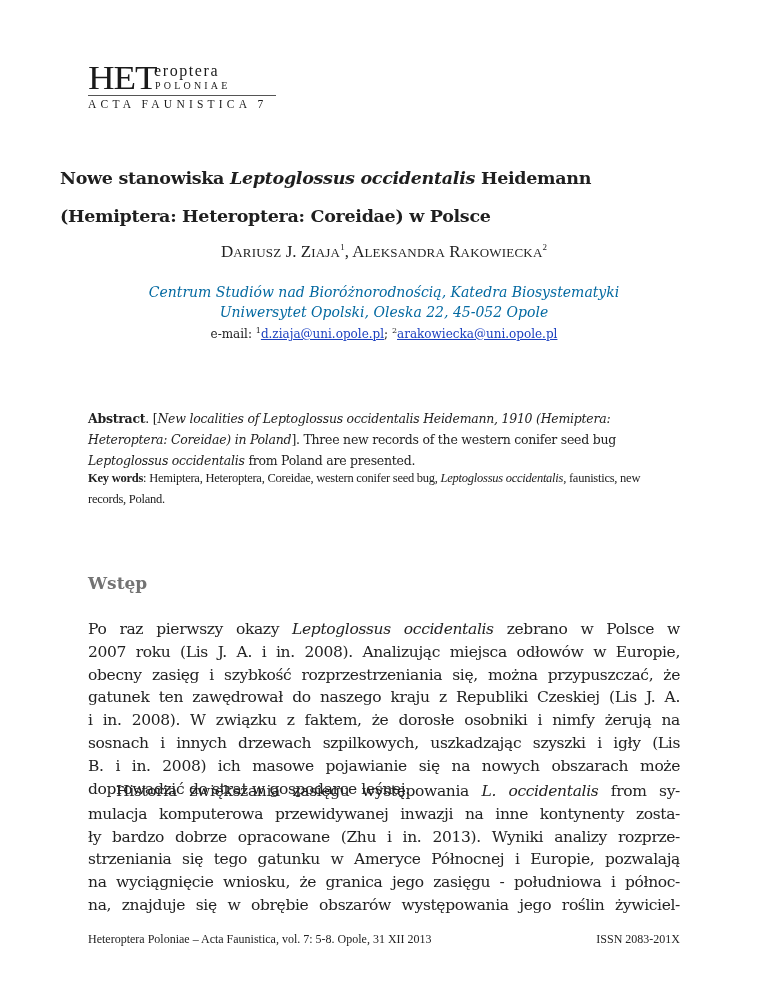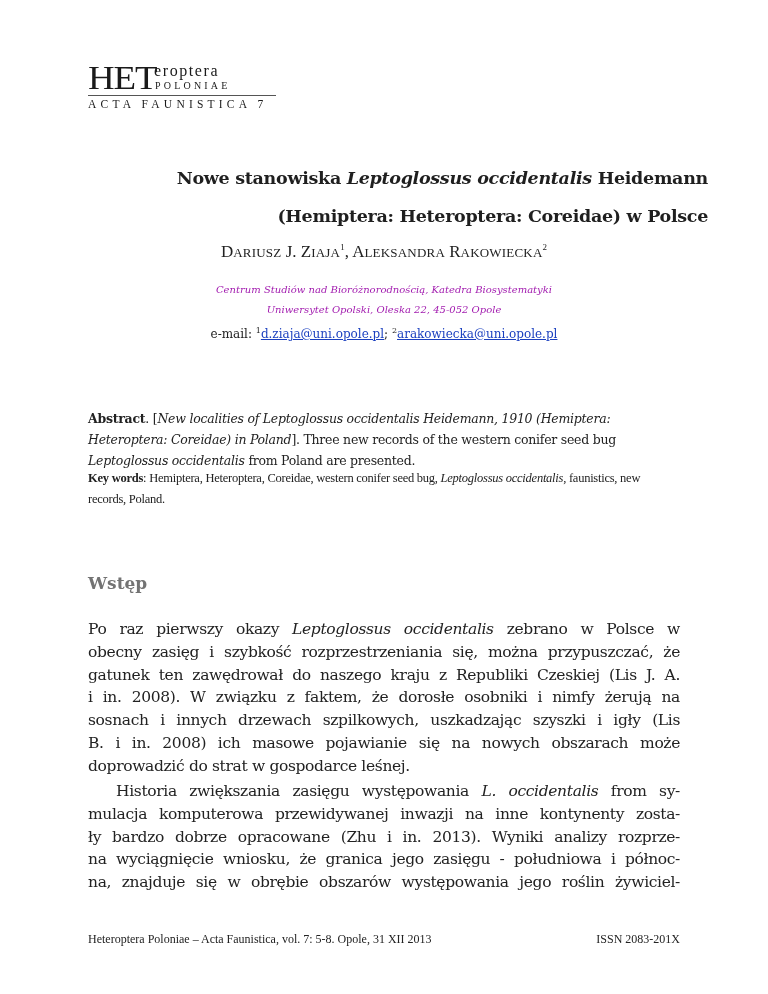--- a/index.html
+++ b/index.html
@@ -78,21 +78,21 @@
       letter-spacing: 4.2px;
       color: #1a1a1a;
       white-space: nowrap;
     }
 
     
     .title {
       position: absolute;
       left: 60px;
       width: 648px;
-      text-align: right;
+      text-align: left;
       font-family: "DejaVu Serif", serif;
       font-weight: bold;
       font-size: 17.5px;
       letter-spacing: -0.3px;
       color: #1f1f1f;
       white-space: nowrap;
     }
     .title-1 { top: 168px; }
     .title-2 { top: 206px; }
     .title i { font-style: italic; }
@@ -111,22 +111,22 @@
     .smallcaps { font-size: 13px; letter-spacing: 0.2px; }
     .authors sup { font-size: 9px; }
 
     .affil {
       position: absolute;
       left: 60px;
       width: 648px;
       text-align: center;
       font-family: "DejaVu Serif", serif;
       font-style: italic;
-      font-size: 10px;
-      color: #a21caf;
+      font-size: 14px;
+      color: #0369a1;
       white-space: nowrap;
     }
     .affil-1 { top: 284px; }
     .affil-2 { top: 304px; }
     .email {
       position: absolute;
       top: 326px;
       left: 60px;
       width: 648px;
       text-align: center;
@@ -219,32 +219,34 @@
   <div class="email"><span>e-mail: </span><sup>1</sup><a>d.ziaja@uni.opole.pl</a><span>; </span><sup>2</sup><a>arakowiecka@uni.opole.pl</a></div>
 
   <div class="para abstract"><b>Abstract</b><span>. [</span><i>New localities of Leptoglossus occidentalis Heidemann, 1910 (Hemiptera: Heteroptera: Coreidae) in Poland</i><span>]. Three new records of the western conifer seed bug </span><i>Leptoglossus occidentalis</i><span> from Poland are presented.</span></div>
 
   <div class="para keywords"><b>Key words</b><span>: Hemiptera, Heteroptera, Coreidae, western conifer seed bug, </span><i>Leptoglossus occidentalis</i><span>, faunistics, new records, Poland.</span></div>
 
   <div class="heading">Wstęp</div>
 
   <div class="body-text body-1">
     <span class="line"><span>Po raz pierwszy okazy </span><i>Leptoglossus occidentalis</i><span> zebrano w Polsce w</span></span>
+    <span class="line">2007 roku (Lis J. A. i in. 2008). Analizując miejsca odłowów w Europie,</span>
     <span class="line">obecny zasięg i szybkość rozprzestrzeniania się, można przypuszczać, że</span>
     <span class="line">gatunek ten zawędrował do naszego kraju z Republiki Czeskiej (Lis J. A.</span>
     <span class="line">i in. 2008). W związku z faktem, że dorosłe osobniki i nimfy żerują na</span>
     <span class="line">sosnach i innych drzewach szpilkowych, uszkadzając szyszki i igły (Lis</span>
     <span class="line">B. i in. 2008) ich masowe pojawianie się na nowych obszarach może</span>
     <span class="line last">doprowadzić do strat w gospodarce leśnej.</span>
   </div>
 
   <div class="body-text body-2">
     <span class="line"><span>Historia zwiększania zasięgu występowania </span><i>L. occidentalis</i><span> from sy-</span></span>
     <span class="line" style="text-indent:0">mulacja komputerowa przewidywanej inwazji na inne kontynenty zosta-</span>
     <span class="line" style="text-indent:0">ły bardzo dobrze opracowane (Zhu i in. 2013). Wyniki analizy rozprze-</span>
+    <span class="line" style="text-indent:0">strzeniania się tego gatunku w Ameryce Północnej i Europie, pozwalają</span>
     <span class="line" style="text-indent:0">na wyciągnięcie wniosku, że granica jego zasięgu - południowa i północ-</span>
     <span class="line" style="text-indent:0">na, znajduje się w obrębie obszarów występowania jego roślin żywiciel-</span>
   </div>
 
   <div class="footer">
     <span class="footer-left">Heteroptera Poloniae – Acta Faunistica, vol. 7: 5-8. Opole, 31 XII 2013</span>
     <span class="footer-right">ISSN 2083-201X</span>
   </div>
 </div>
 

